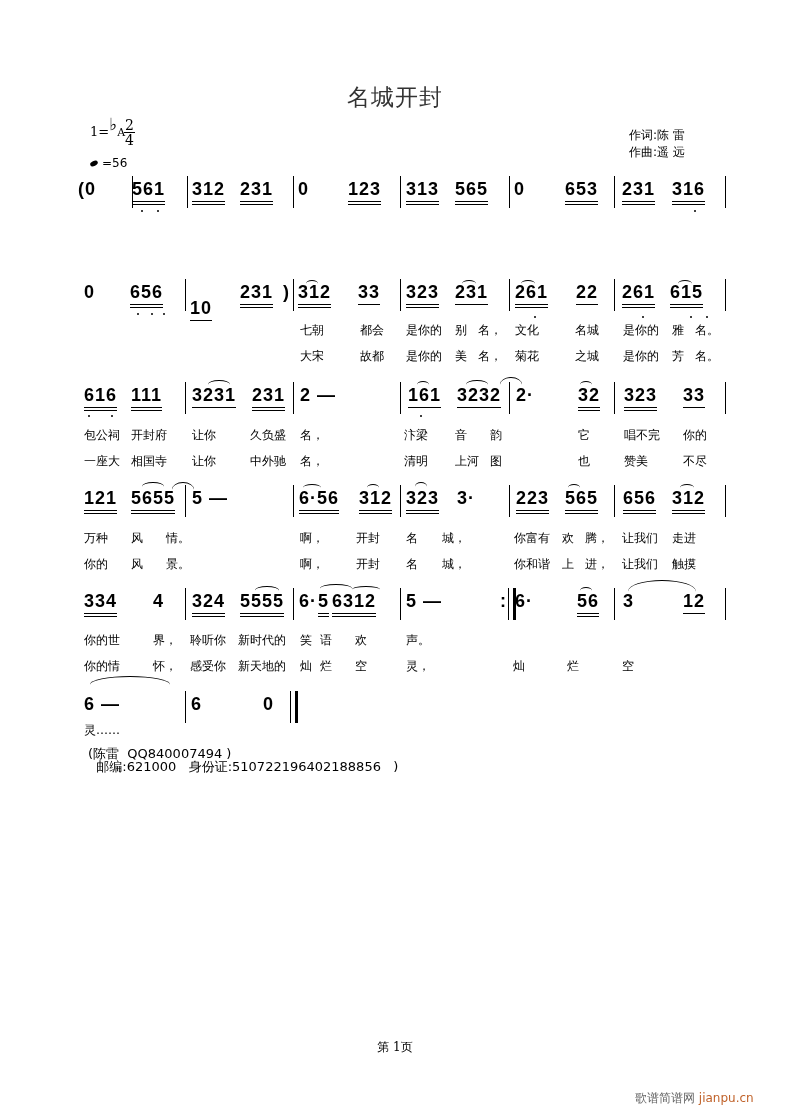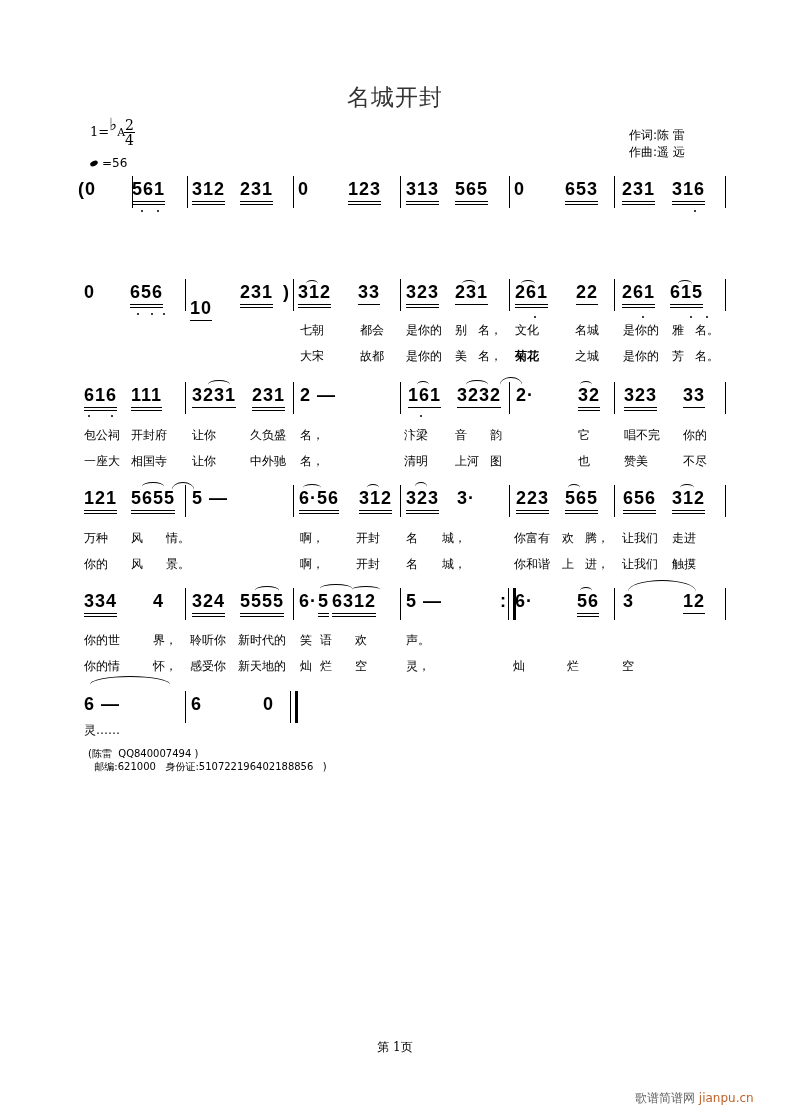--- a/index.html
+++ b/index.html
@@ -17,21 +17,21 @@
   .tempo .note { display:inline-block; width:8px; height:5px; background:#000; border-radius:50%; transform:rotate(-25deg); margin-right:4px; vertical-align:middle; }
   .credits { left:629px; top:127px; font-size:12px; line-height:17px; }
   .bar { position:absolute; width:1px; background:#000; }
   .dbar { position:absolute; width:4px; border-left:1px solid #000; border-right:3px solid #000; }
   .tok { position:absolute; font-family:"Liberation Sans", sans-serif; font-weight:bold; font-size:18px; letter-spacing:1px; white-space:nowrap; }
   .u1 { border-bottom:1.5px solid #000; padding-bottom:1px; }
   .u2 { border-bottom:4px double #000; padding-bottom:1px; }
   .ly { position:absolute; font-size:12px; white-space:nowrap; }
   .slur { position:absolute; border-top:1px solid #000; border-radius:50% 50% 0 0; height:8px; }
   .lowdot { position:absolute; width:2px; height:2px; background:#000; border-radius:1px; }
-  .footer { left:88px; top:747px; font-size:10px; line-height:13px; white-space:pre; font-family:"DejaVu Sans", sans-serif; }
+  .footer { left:88px; top:747px; font-size:13px; line-height:13px; white-space:pre; font-family:"DejaVu Sans", sans-serif; }
   .page { left:0; width:790px; top:1039px; text-align:center; font-size:12px; font-family:"DejaVu Serif", serif; }
   .wm { left:635px; top:1090px; font-size:12px; color:#666; font-family:"DejaVu Serif", serif; }
   .wm .cn { color:#c0622a; font-family:"DejaVu Sans", sans-serif; }
 </style>
 </head>
 <body>
 
 <div class="abs title">名城开封</div>
 
 <div class="abs key">
@@ -96,21 +96,21 @@
     <span class="ly" style="left: 515px; top: 322px;">文化</span>
     <span class="ly" style="left: 575px; top: 322px;">名城</span>
     <span class="ly" style="left: 623px; top: 322px;">是你的</span>
     <span class="ly" style="left: 672px; top: 322px;">雅</span>
     <span class="ly" style="left: 695px; top: 322px;">名。</span>
     <span class="ly" style="left: 300px; top: 348px;">大宋</span>
     <span class="ly" style="left: 360px; top: 348px;">故都</span>
     <span class="ly" style="left: 406px; top: 348px;">是你的</span>
     <span class="ly" style="left: 455px; top: 348px;">美</span>
     <span class="ly" style="left: 478px; top: 348px;">名，</span>
-    <span class="ly" style="left: 515px; top: 348px; font-weight: bold;">菊花</span>
+    <span class="ly" style="left: 515px; top: 348px;">菊花</span>
     <span class="ly" style="left: 575px; top: 348px;">之城</span>
     <span class="ly" style="left: 623px; top: 348px;">是你的</span>
     <span class="ly" style="left: 672px; top: 348px;">芳</span>
     <span class="ly" style="left: 695px; top: 348px;">名。</span>
     <div class="bar" style="left: 185px; top: 382px; height: 32px;"></div>
     <div class="bar" style="left: 293px; top: 382px; height: 32px;"></div>
     <div class="bar" style="left: 400px; top: 382px; height: 32px;"></div>
     <div class="bar" style="left: 509px; top: 382px; height: 32px;"></div>
     <div class="bar" style="left: 614px; top: 382px; height: 32px;"></div>
     <div class="bar" style="left: 725px; top: 382px; height: 32px;"></div>

